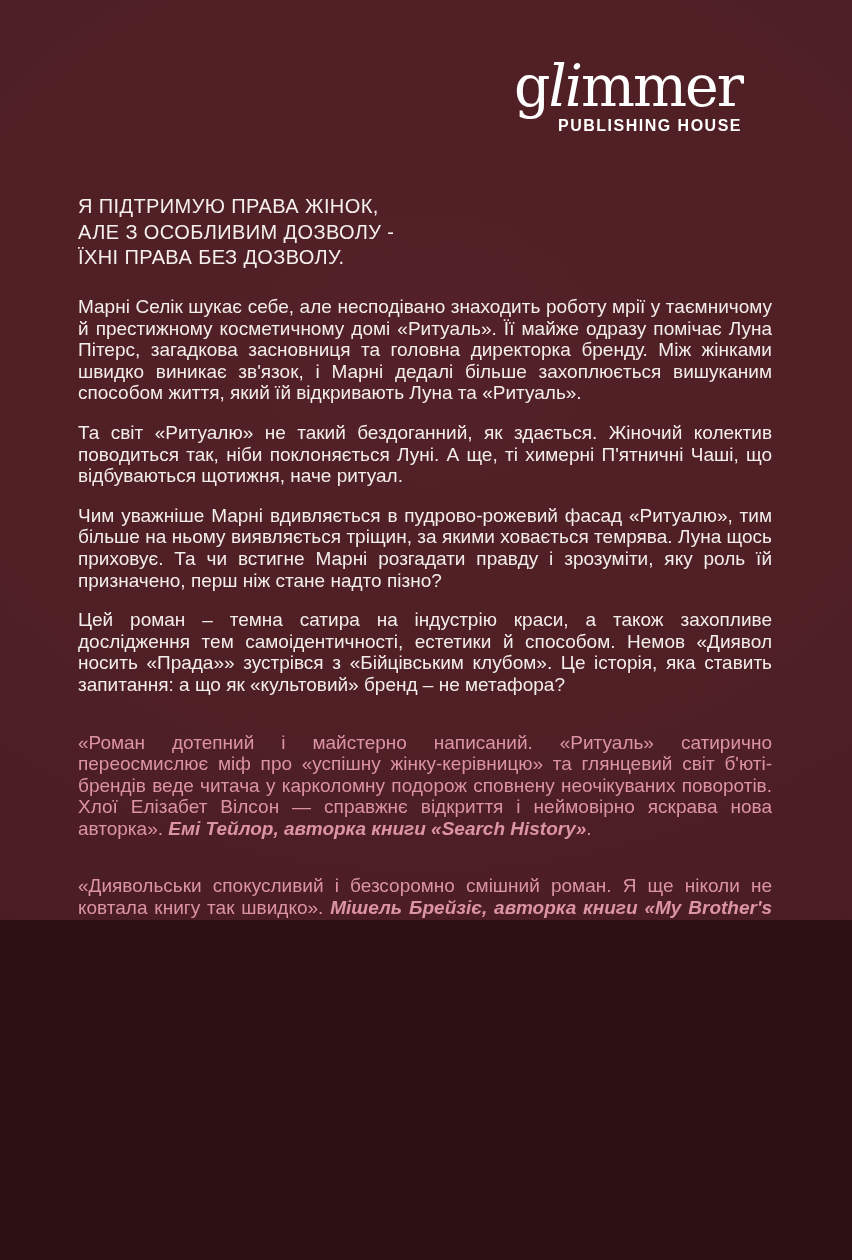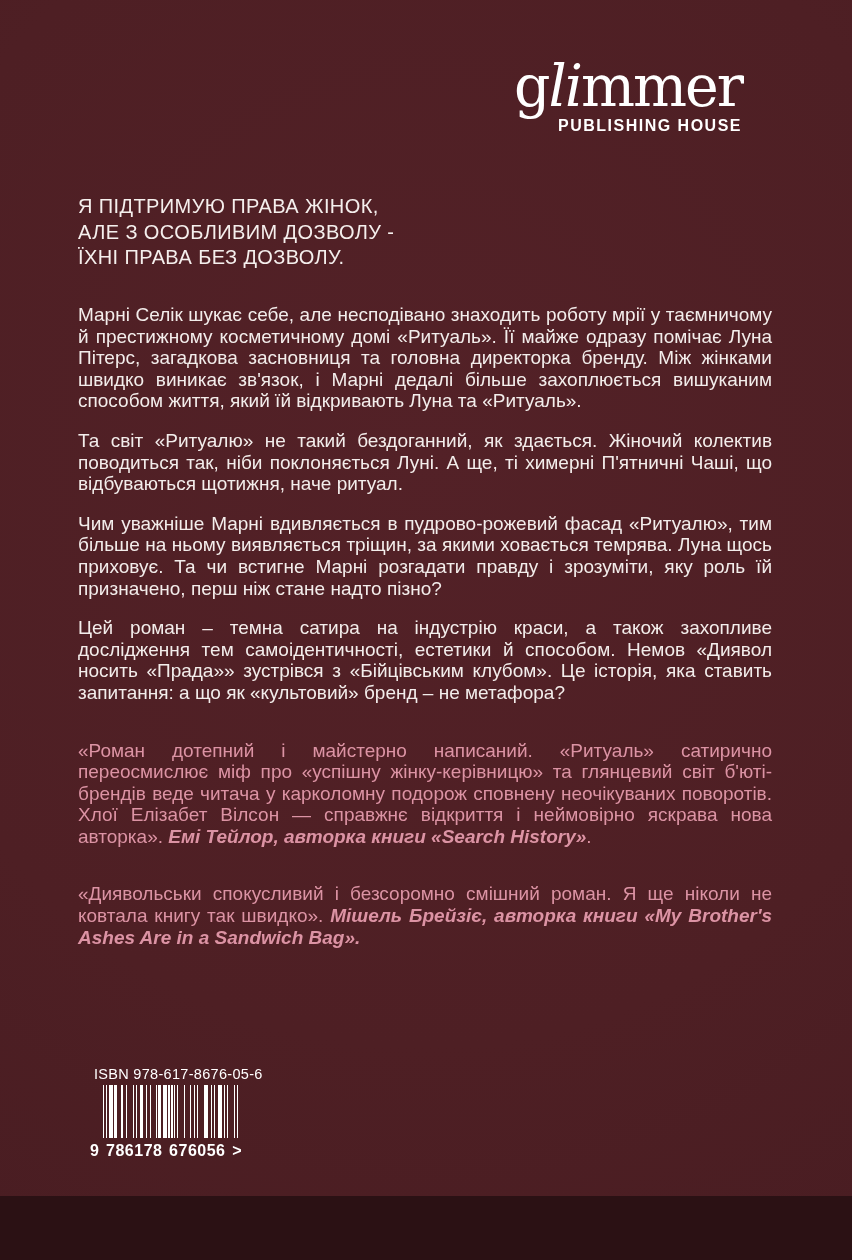--- a/index.html
+++ b/index.html
@@ -3,21 +3,21 @@
 <meta charset="utf-8">
 <style>
   html, body {
     margin: 0;
     padding: 0;
     background: #2b1114;
   }
   .cover {
     position: relative;
     width: 852px;
-    height: 1196px;
+    height: 920px;
     overflow: hidden;
     background: radial-gradient(ellipse 120% 90% at 50% 38%, #532127 0%, #4e1f24 55%, #471c21 100%);
     font-family: "Liberation Sans", sans-serif;
     color: #f3edeb;
   }
 
   
   .logo {
     position: absolute;
     top: 58px;
@@ -53,21 +53,21 @@
   }
 
   
   .text-column {
     position: absolute;
     left: 78px;
     top: 292px;
     width: 694px;
   }
   .text-column p {
-    margin: 12px 0 18px 0;
+    margin: 4px 0 18px 0;
     font-size: 19px;
     line-height: 21.6px;
     text-align: justify;
   }
   .text-column p.review {
     margin-top: 36px;
     color: #dc93a4;
   }
   .text-column p.review .attrib {
     font-weight: bold;

